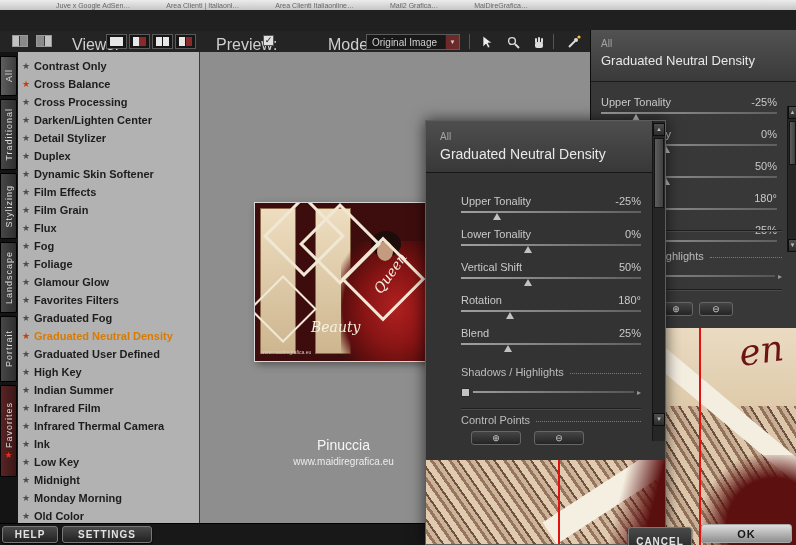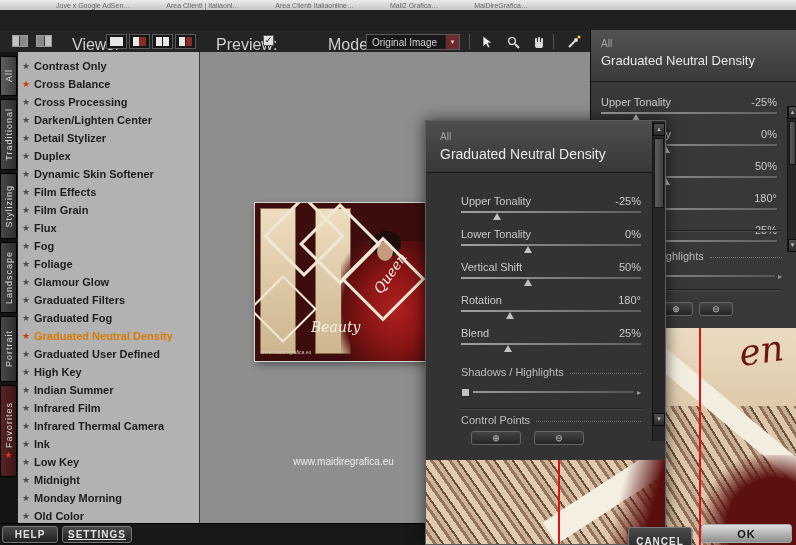--- a/index.html
+++ b/index.html
@@ -146,21 +146,21 @@
   .lp-line{position:absolute;left:132px;top:0;width:2px;height:84px;background:#e01212;}
   .fp-scroll{right:0;top:0;width:13px;height:320px;}
   .fp-up{top:2px;} .fp-down{top:292px;}
   .fp-sthumb{top:17px;height:68px;}
   
   .footer{position:absolute;left:0;top:523px;width:590px;height:22px;background:#181818;border-top:1px solid #000;z-index:1;}
   .btn{position:absolute;display:flex;align-items:center;justify-content:center;font-weight:bold;letter-spacing:1px;
        border-radius:3px;cursor:pointer;box-sizing:border-box;font-family:"Liberation Sans",sans-serif;}
   .btn.dark{background:linear-gradient(#4a4a4a,#212121);border:1px solid #787878;color:#e2e2e2;font-size:10px;box-shadow:0 1px 2px #000;}
   .btn-help{left:2px;top:526px;width:56px;height:17px;z-index:30;}
-  .btn-settings{left:62px;top:526px;width:70px;height:17px;z-index:30;text-decoration:underline;}
+  .btn-settings{left:62px;top:526px;width:90px;height:17px;z-index:30;}
   .btn-cancel{left:628px;top:527px;width:64px;height:28px;z-index:30;}
   .btn-ok{left:701px;top:524px;width:91px;height:19px;z-index:30;background:linear-gradient(#dedede,#8e8e8e);
        border:1px solid #a8a8a8;color:#161616;font-size:11px;}
 </style>
 </head>
 <body>
 
 <div id="app">
 
   <div class="browser-strip" id="browser-tabs">
@@ -296,21 +296,21 @@
       <div class="f-row">
         <span class="f-star">★</span>
         <span class="f-label">Foliage</span>
       </div>
       <div class="f-row">
         <span class="f-star">★</span>
         <span class="f-label">Glamour Glow</span>
       </div>
       <div class="f-row">
         <span class="f-star">★</span>
-        <span class="f-label">Graduated Filters</span>
+        <span class="f-label">Favorites Filters</span>
       </div>
       <div class="f-row">
         <span class="f-star">★</span>
         <span class="f-label">Graduated Fog</span>
       </div>
       <div class="f-row active">
         <span class="f-star on">★</span>
         <span class="f-label">Graduated Neutral Density</span>
       </div>
       <div class="f-row">
@@ -363,20 +363,21 @@
       <div class="art-hair"></div>
       <div class="art-face"></div>
       <div class="dia d1"></div>
       <div class="dia d2"></div>
       <div class="dia d3"></div>
       <div class="dia d4"></div>
       <span class="w-beauty">Beauty</span>
       <span class="w-queen">Queen</span>
       <span class="w-mark">www.maidiregrafica.eu</span>
     </div>
+    <div class="sig">Pinuccia</div>
     <div class="site">www.maidiregrafica.eu</div>
   </div>
 
   <div class="right-panel">
     <div class="rp-header">
       <div class="p-all">All</div>
       <div class="p-title">Graduated Neutral Density</div>
     </div>
     <div id="rp-sliders" class="rp-sliders">
         <div class="sl-block">

